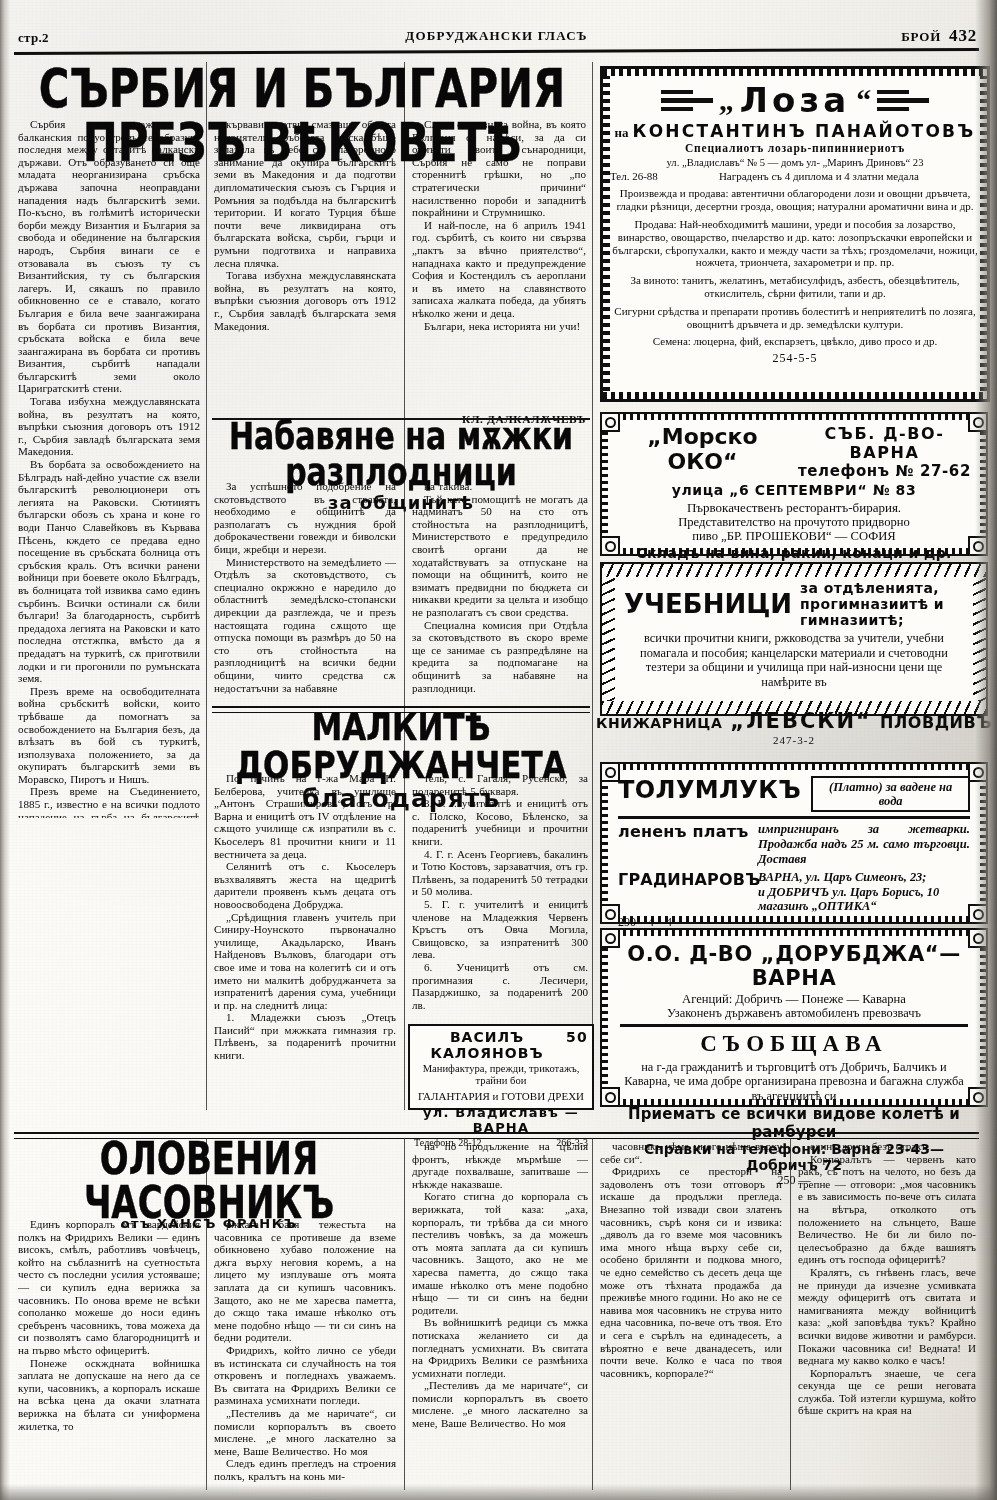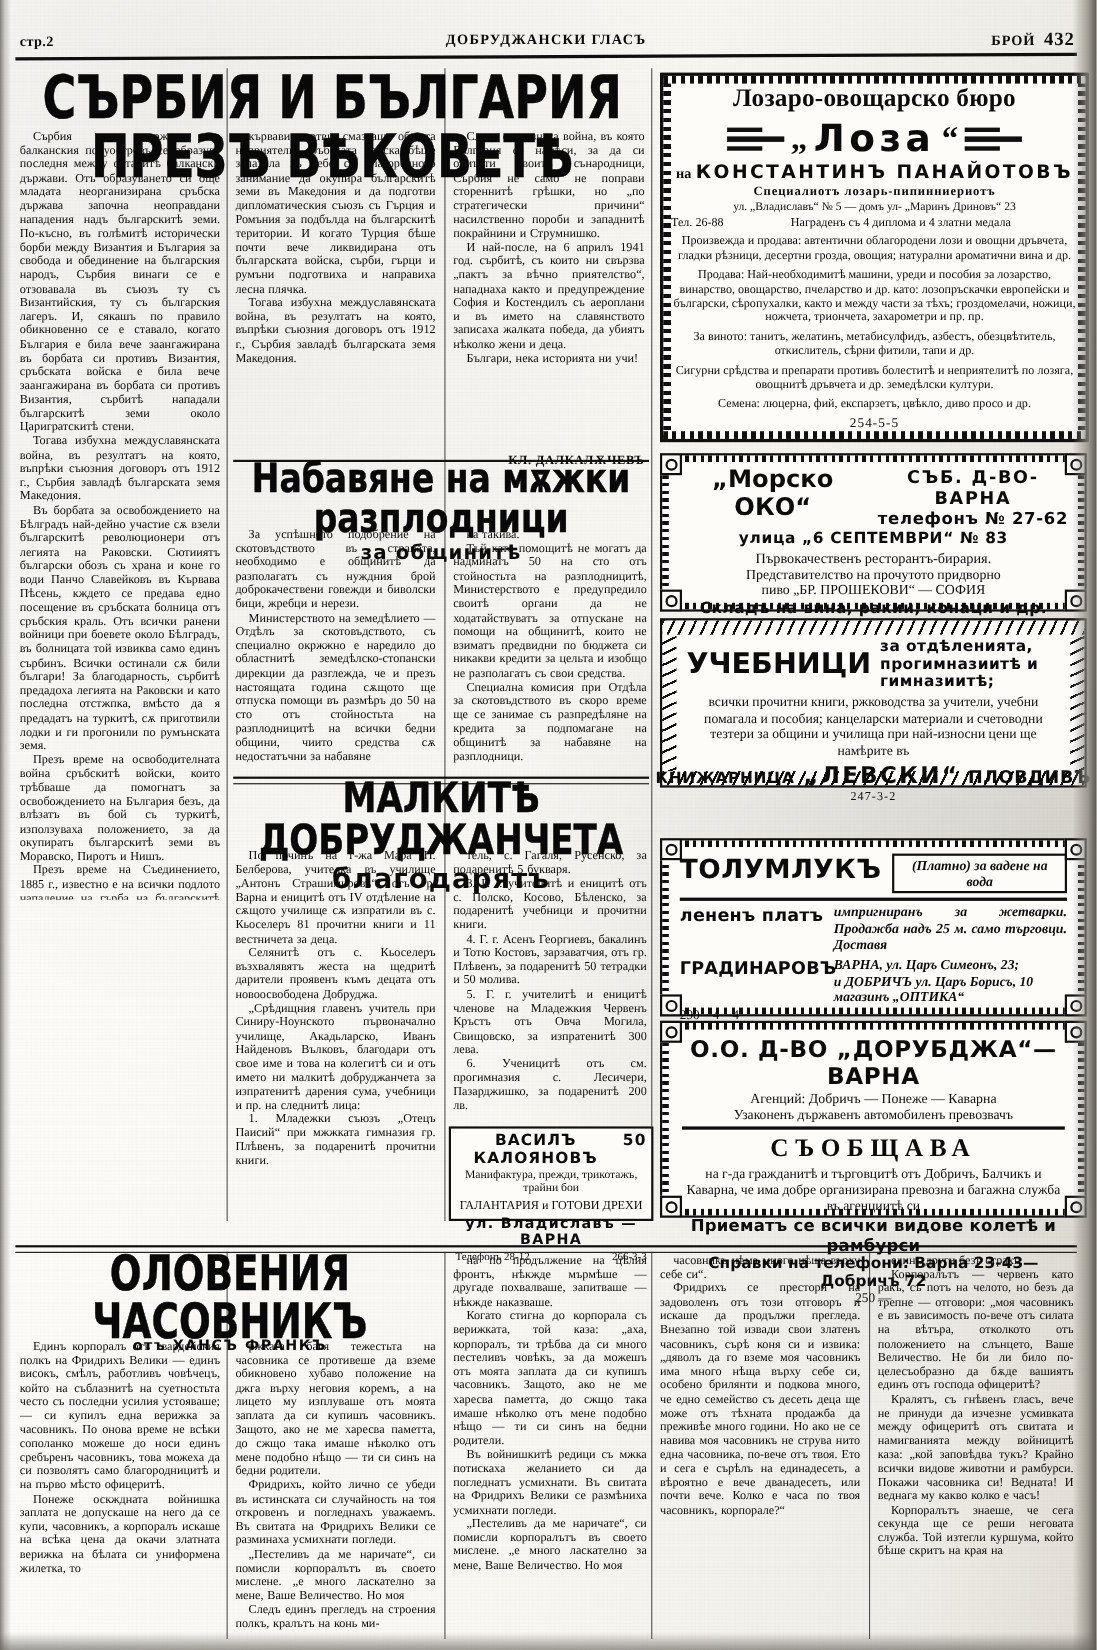--- a/index.html
+++ b/index.html
@@ -230,21 +230,20 @@
         <div class="ad-t2" style="font-size:13px;margin-top:2px;">ул. Владиславъ — ВАРНА</div>
         <div style="display:flex;justify-content:space-between;font-size:10px;margin-top:2px;">
           <span>Телефонъ 28-12</span>
           <span>266-3-3</span>
         </div>
       </div>
     </div>
 
     <div class="ad frame-saw" style="left:586px;top:4px;width:384px;height:330px;">
       <div class="ad-inner">
-        <div class="ad-t1">Лозаро-овощарско бюро</div>
         <div style="display:flex;align-items:center;justify-content:center;gap:6px;margin-top:4px;">
           <span class="eq-bar">
               <i class="s"></i>
               <i></i>
               <i class="s"></i>
             </span>
           <span style="font-size:30px;font-weight:bold;font-family:'Liberation Serif',serif;">„</span>
           <span class="ad-logo">Лоза</span>
           <span style="font-size:30px;font-weight:bold;font-family:'Liberation Serif',serif;">“</span>
           <span class="eq-bar">
@@ -294,21 +293,21 @@
       </div>
     </div>
 
     <div class="ad frame-rope" style="left:586px;top:500px;width:384px;height:150px;">
       <div class="ad-inner" style="inset:16px 22px;">
         <div style="display:flex;align-items:center;gap:8px;">
           <span class="ad-t2" style="font-size:26px;letter-spacing:0;">УЧЕБНИЦИ</span>
           <span class="ad-t2" style="font-size:14px;letter-spacing:.4px;text-align:left;flex:1;">за отдѣленията, прогимназиитѣ и гимназиитѣ;</span>
         </div>
         <div class="ad-line" style="font-size:12.4px;line-height:14.6px;margin-top:3px;">всички прочитни книги, ржководства за учители, учебни помагала и пособия; канцеларски материали и счетоводни тезтери за общини и училища при най-износни цени ще намѣрите въ</div>
-        <div style="display:flex;align-items:baseline;justify-content:center;gap:8px;margin-top:4px;">
+        <div style="display:flex;align-items:baseline;justify-content:center;gap:8px;margin-top:20px;">
           <span class="ad-t2" style="font-size:14px;letter-spacing:.6px;">КНИЖАРНИЦА</span>
           <span class="ad-t2" style="font-size:21px;letter-spacing:2px;">„ЛЕВСКИ“</span>
           <span class="ad-t2" style="font-size:16px;letter-spacing:.6px;">ПЛОВДИВЪ</span>
         </div>
         <div class="ad-code" style="font-size:11px;margin-top:1px;">247-3-2</div>
       </div>
     </div>
 
     <div class="ad frame-dots" style="left:586px;top:700px;width:384px;height:158px;">
       <div class="corner c-tl"></div>

